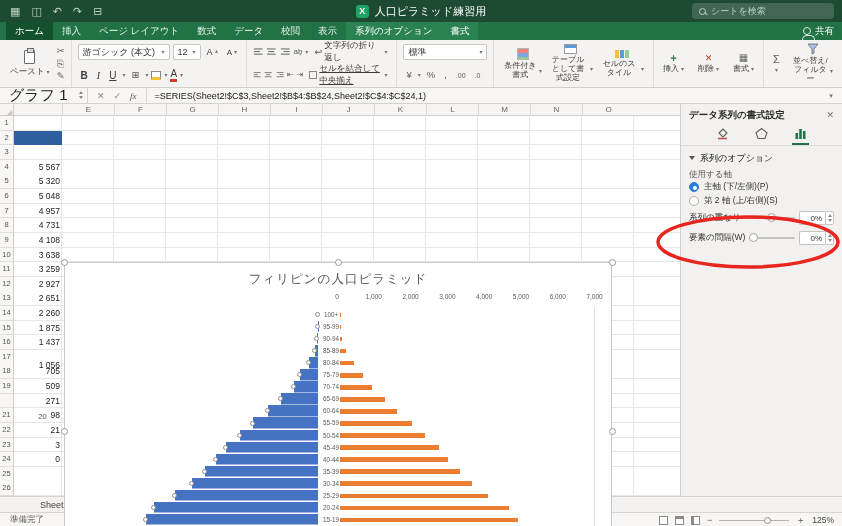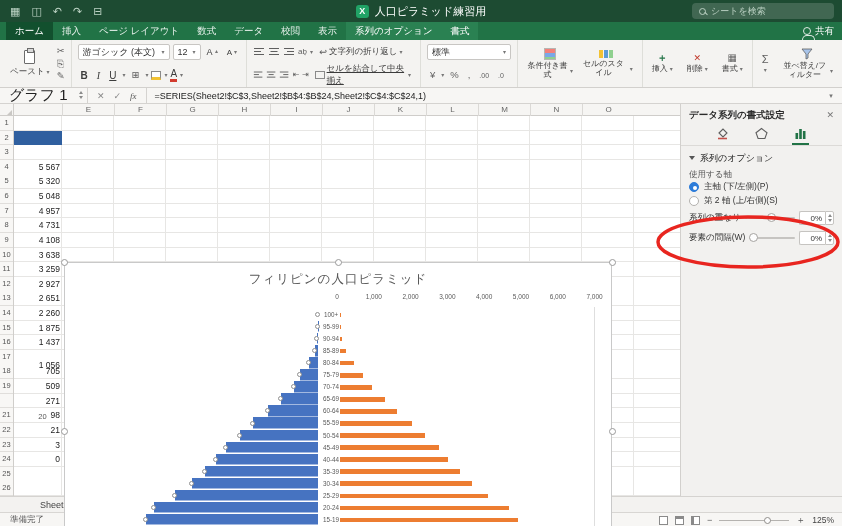--- a/index.html
+++ b/index.html
@@ -285,20 +285,27 @@
         <span class="ic-btn" style="font-size:7px;color:#5f5f5f;">.0</span>
       </div>
     </div>
 
     <div class="rgroup">
       <div class="rrow" style="height:42px;gap:0;">
         <div class="stackbtn">
           <span class="ic-cond"></span>
           <span class="lblcaret wrap">
               <span>条件付き書式</span>
+              <span class="caret">▾</span>
+            </span>
+        </div>
+        <div class="stackbtn">
+          <span class="ic-table"></span>
+          <span class="lblcaret wrap">
+              <span>テーブルとして書式設定</span>
               <span class="caret">▾</span>
             </span>
         </div>
         <div class="stackbtn">
           <span class="ic-styles">
               <i style="background:#f2c233;"></i>
               <i style="background:#5b9bd5;"></i>
               <i style="background:#8fd08f;"></i>
             </span>
           <span class="lblcaret wrap">

